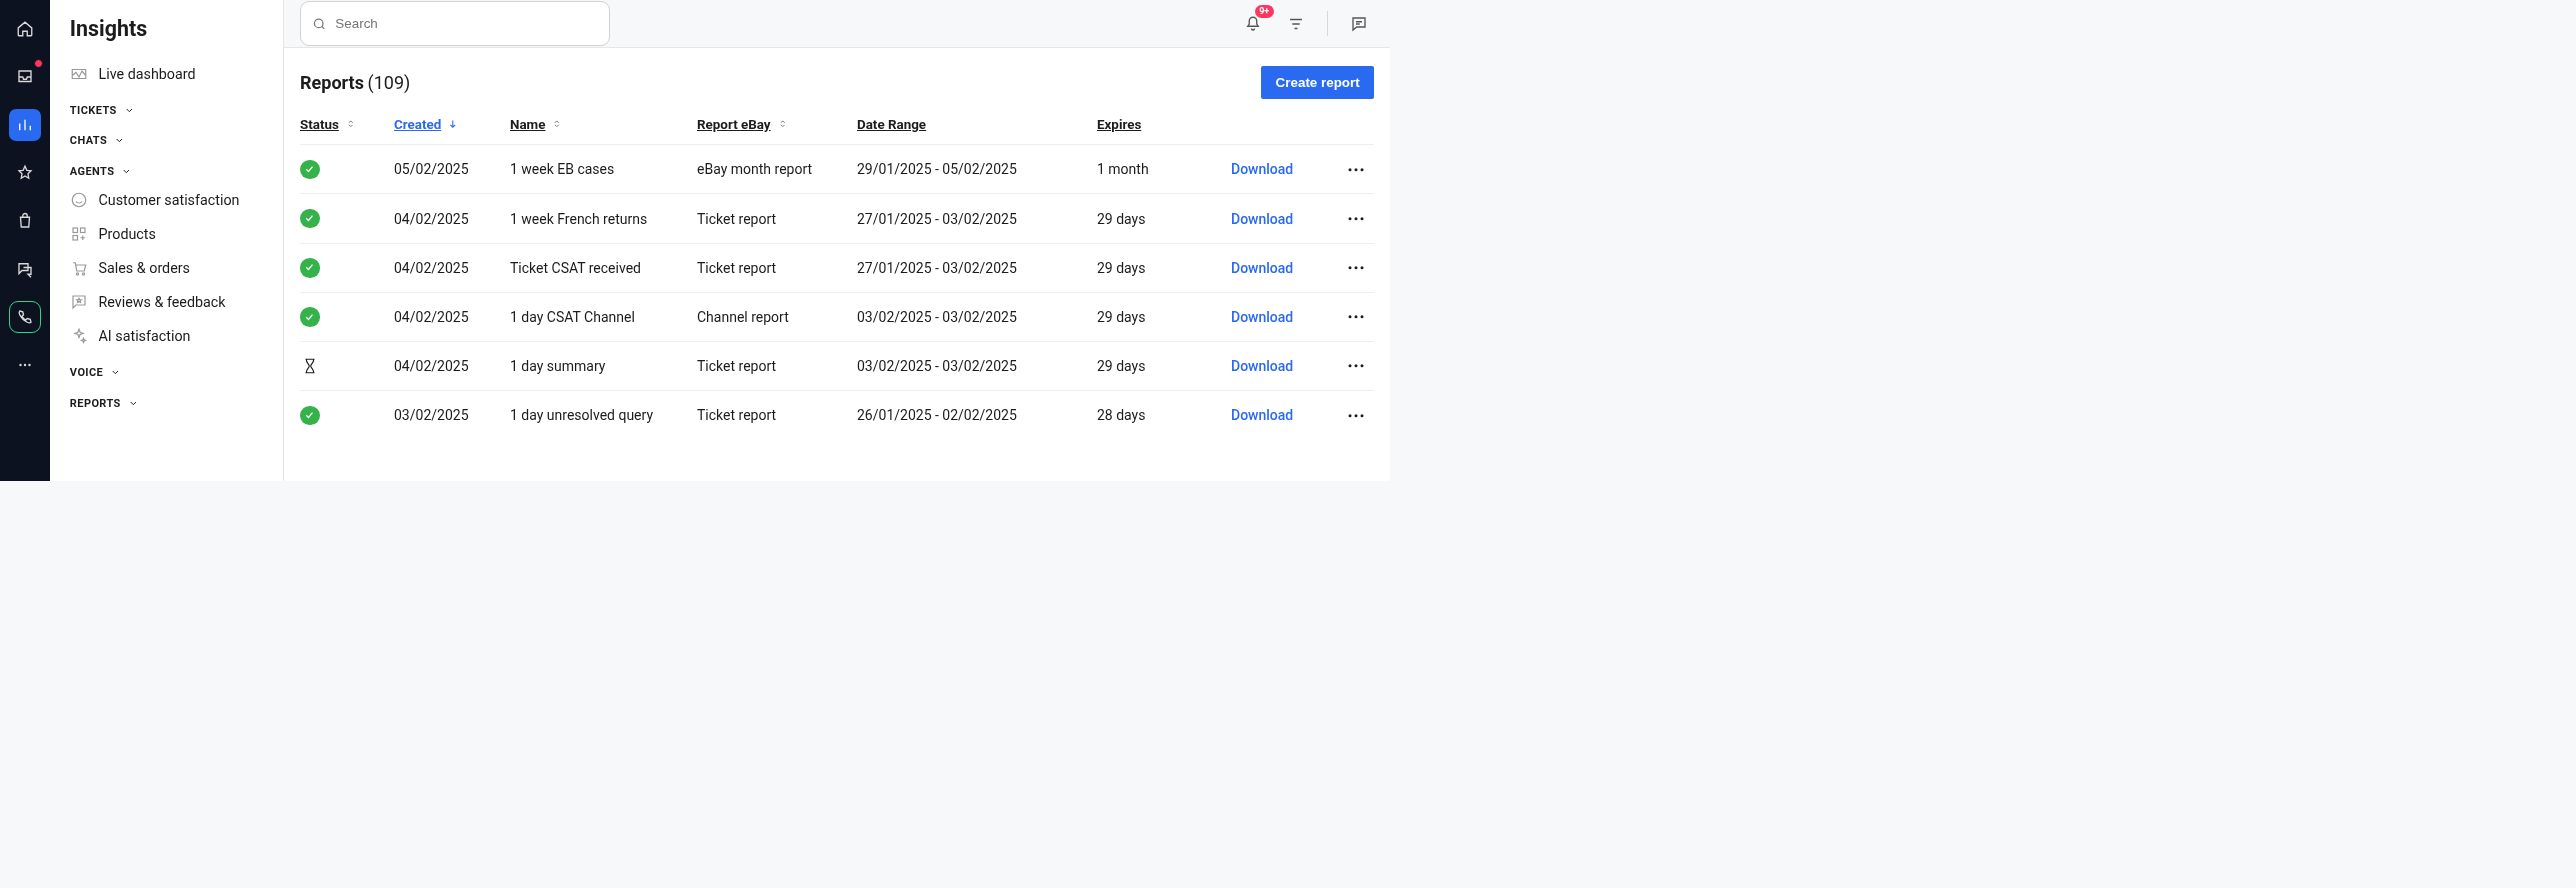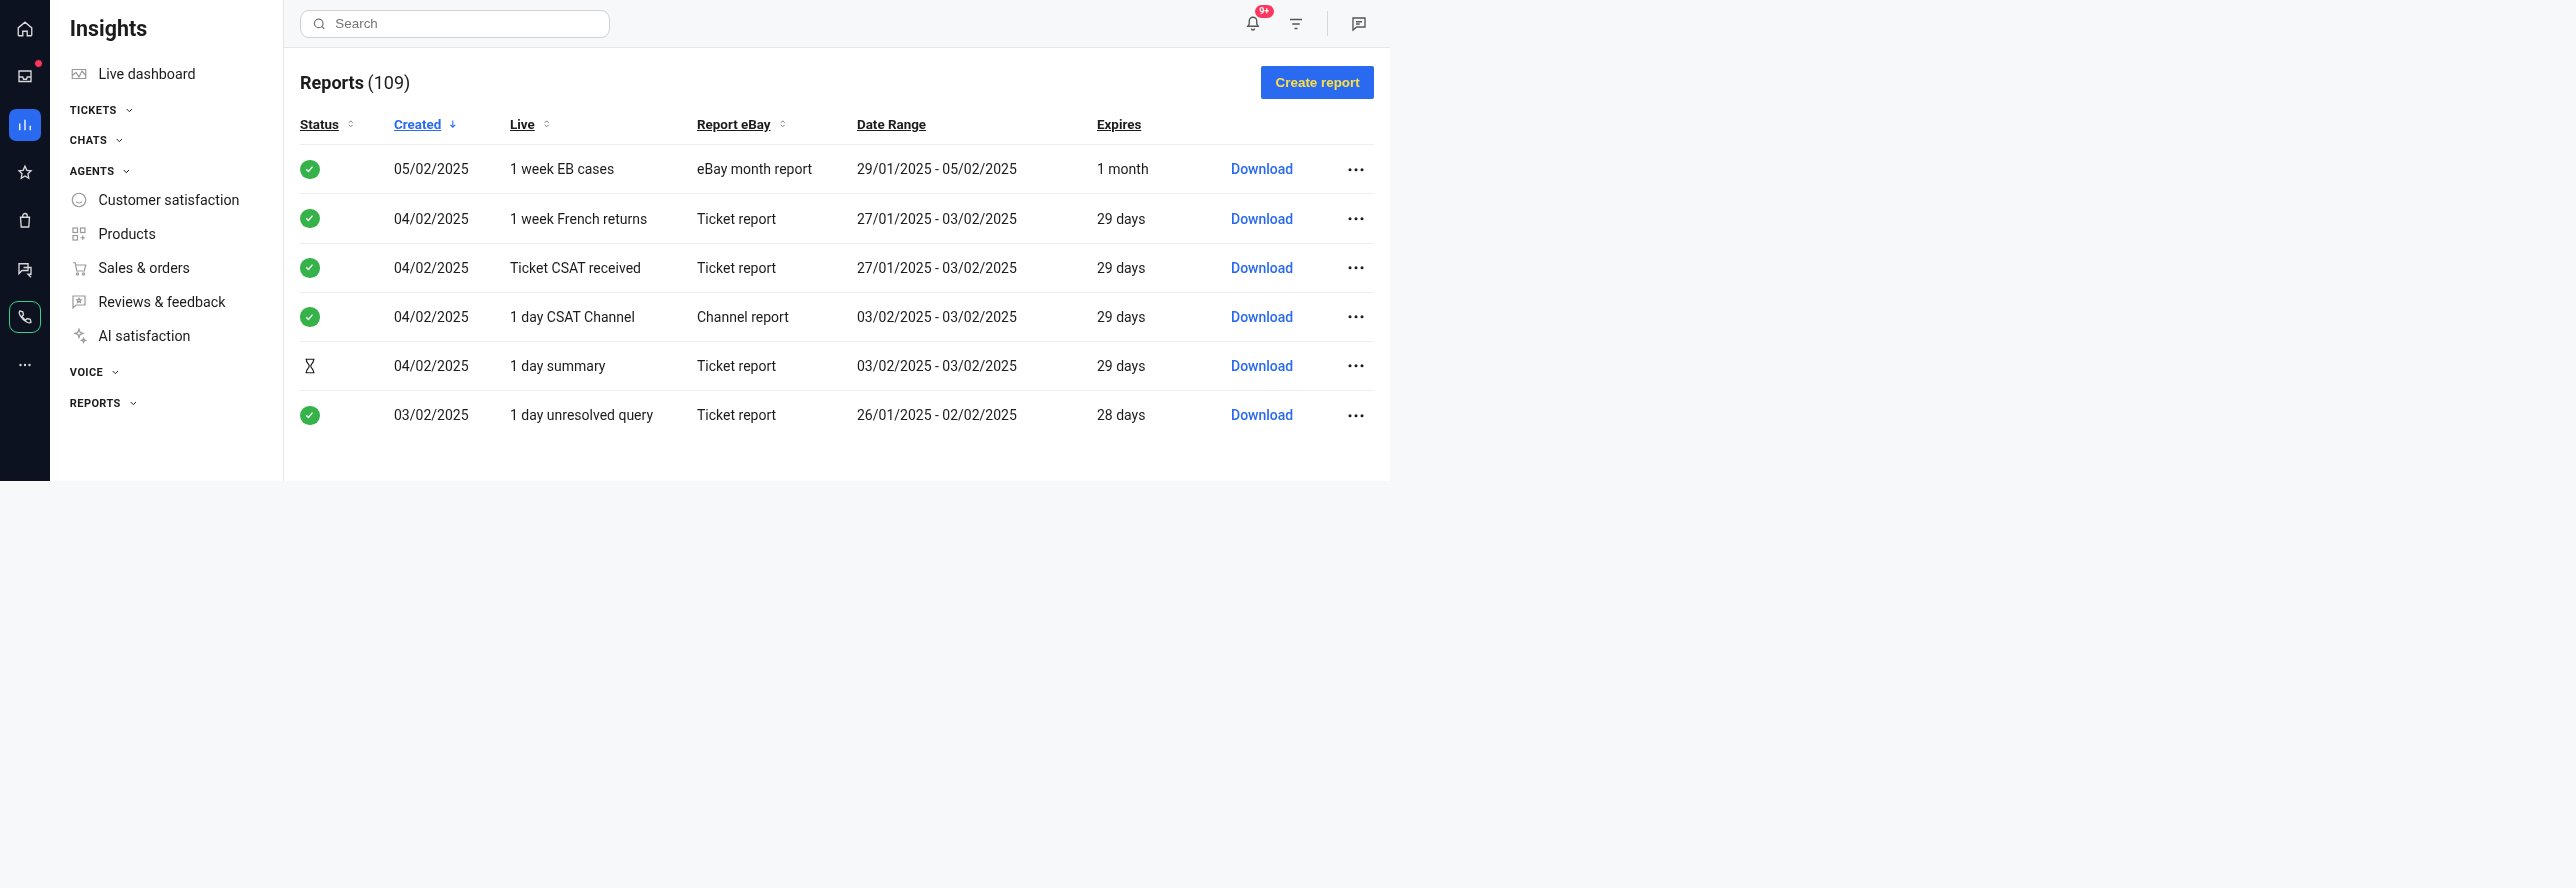--- a/index.html
+++ b/index.html
@@ -105,21 +105,21 @@
       padding: 0 16px;
       gap: 12.5px;
       background: #f7f8fa;
       border-bottom: 0.9px solid #e6e6e6;
     }
     .search-box {
       display: flex;
       align-items: center;
       gap: 9px;
       width: 310px;
-      height: 28px;
+      height: 45px;
       border: 0.9px solid #cfd3d8;
       border-radius: 9px;
       padding: 0 10.7px;
       background: #fff;
     }
     .search-box input {
       border: none;
       outline: none;
       font-size: 13.4px;
       width: 100%;
@@ -185,21 +185,21 @@
       display: flex;
       align-items: baseline;
       gap: 3.6px;
       font-size: 18px;
     }
     .reports-title { font-weight: 700; }
     .reports-count { font-weight: 400; color: #1c1c1c; }
     .spacer-flex { flex: 1; }
     .create-btn {
       background: #2a6af1;
-      color: #fde047;
+      color: #ffffff;
       border: none;
       border-radius: 2px;
       font-size: 13.4px;
       font-weight: 600;
       padding: 9px 14.3px;
       cursor: pointer;
     }
 
     
     .table {
@@ -442,21 +442,21 @@
               <path d="M8 10l4-4 4 4 M8 14l4 4 4-4" stroke="#777" stroke-width="2" fill="none"></path>
             </svg>
         </div>
         <div class="th sorted">
           <span>Created</span>
           <svg class="sort-icon" viewBox="0 0 24 24">
               <path d="M12 5v14 M7 14l5 5 5-5" stroke="#2a6af1" stroke-width="2.2" fill="none"></path>
             </svg>
         </div>
         <div class="th">
-          <span>Live</span>
+          <span>Name</span>
           <svg class="sort-icon" viewBox="0 0 24 24">
               <path d="M8 10l4-4 4 4 M8 14l4 4 4-4" stroke="#777" stroke-width="2" fill="none"></path>
             </svg>
         </div>
         <div class="th">
           <span>Report eBay</span>
           <svg class="sort-icon" viewBox="0 0 24 24">
               <path d="M8 10l4-4 4 4 M8 14l4 4 4-4" stroke="#777" stroke-width="2" fill="none"></path>
             </svg>
         </div>

